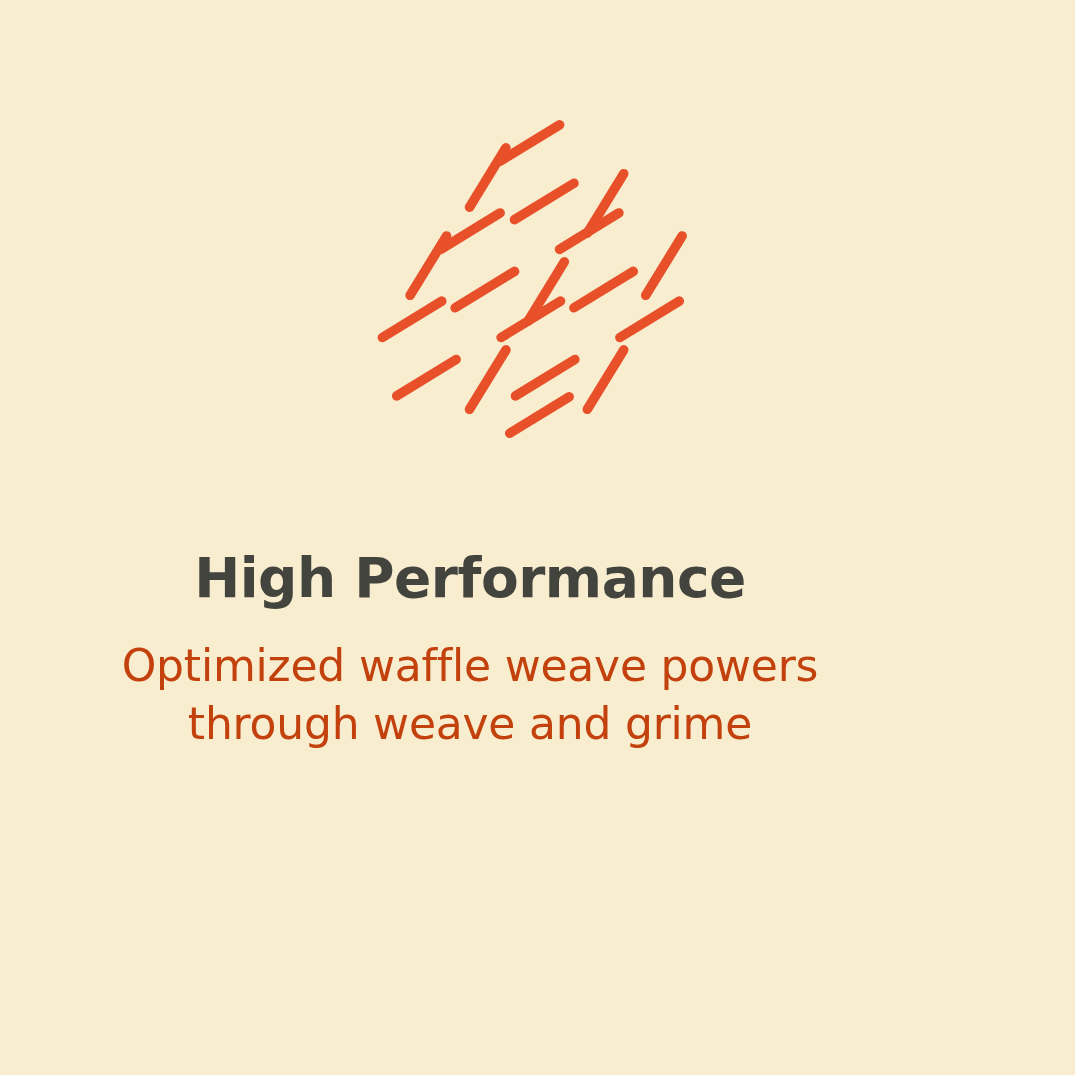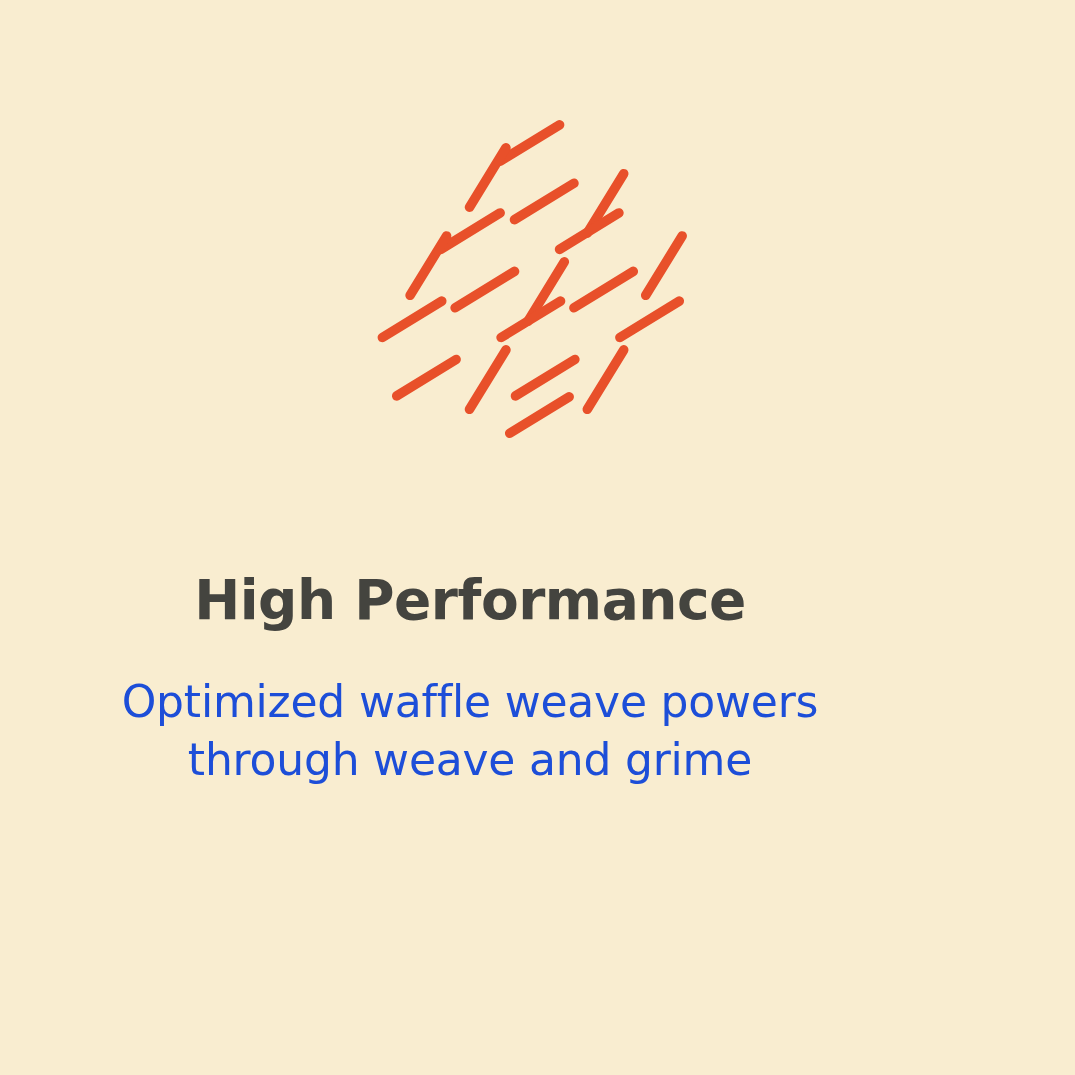--- a/index.html
+++ b/index.html
@@ -44,47 +44,47 @@
     display: block;
     width: 340px;
     height: 340px;
     overflow: visible;
   }
 
   
   .text-block {
     position: absolute;
     left: 0;
-    top: 570px;
+    top: 548px;
     width: 940px;
     text-align: center;
     padding: 0 60px;
     box-sizing: border-box;
   }
 
   .headline {
     margin: 0;
     font-family: "DejaVu Sans", "Liberation Sans", sans-serif;
     font-size: 55px;
     font-weight: 700;
     letter-spacing: -0.5px;
     line-height: 1.1;
     color: #44443f;
     white-space: nowrap;
   }
 
   .subtext {
-    margin: 14px;
+    margin: 0;
     padding-top: 28px;
     font-family: "DejaVu Sans", "Liberation Sans", sans-serif;
     font-size: 44px;
     font-weight: 400;
     letter-spacing: -0.2px;
     line-height: 1.34;
-    color: #1d4ed8;
+    color: #c2410c;
   }
 
   .subtext .line {
     display: block;
   }
 </style>
 </head>
 <body>
 
 <div class="card">

